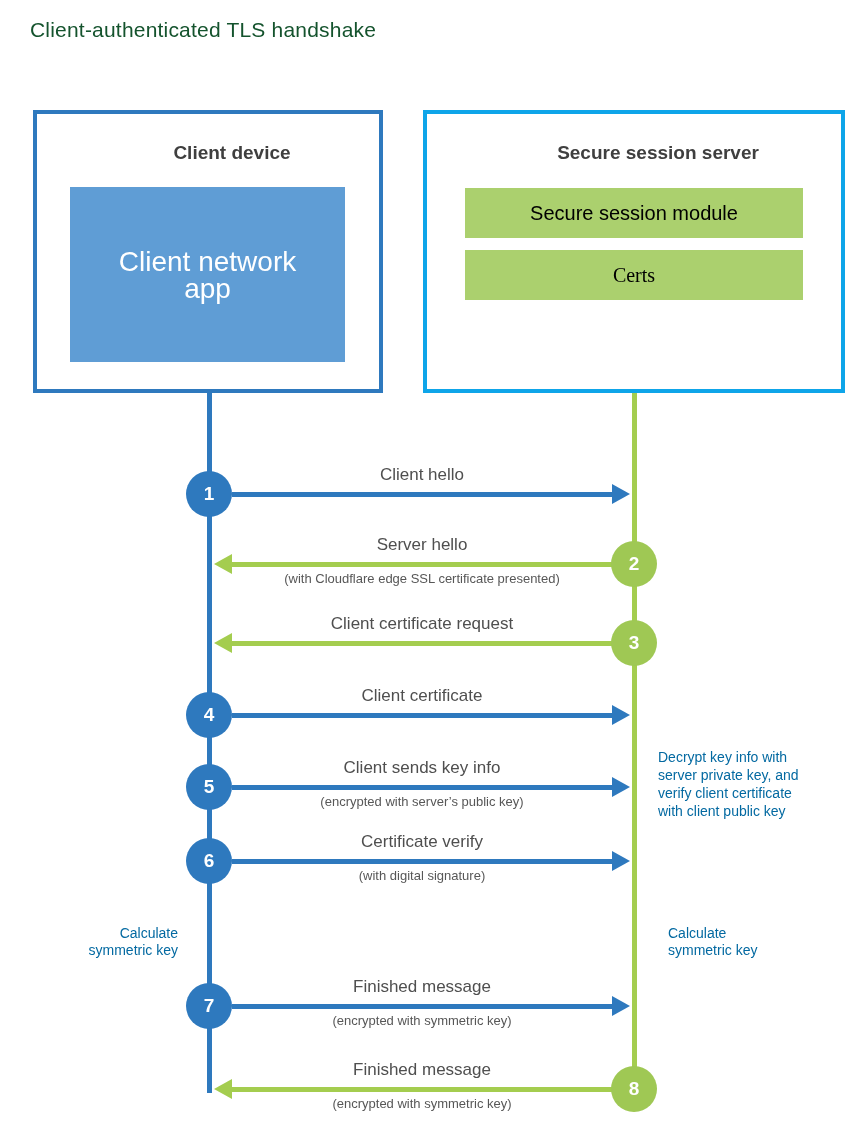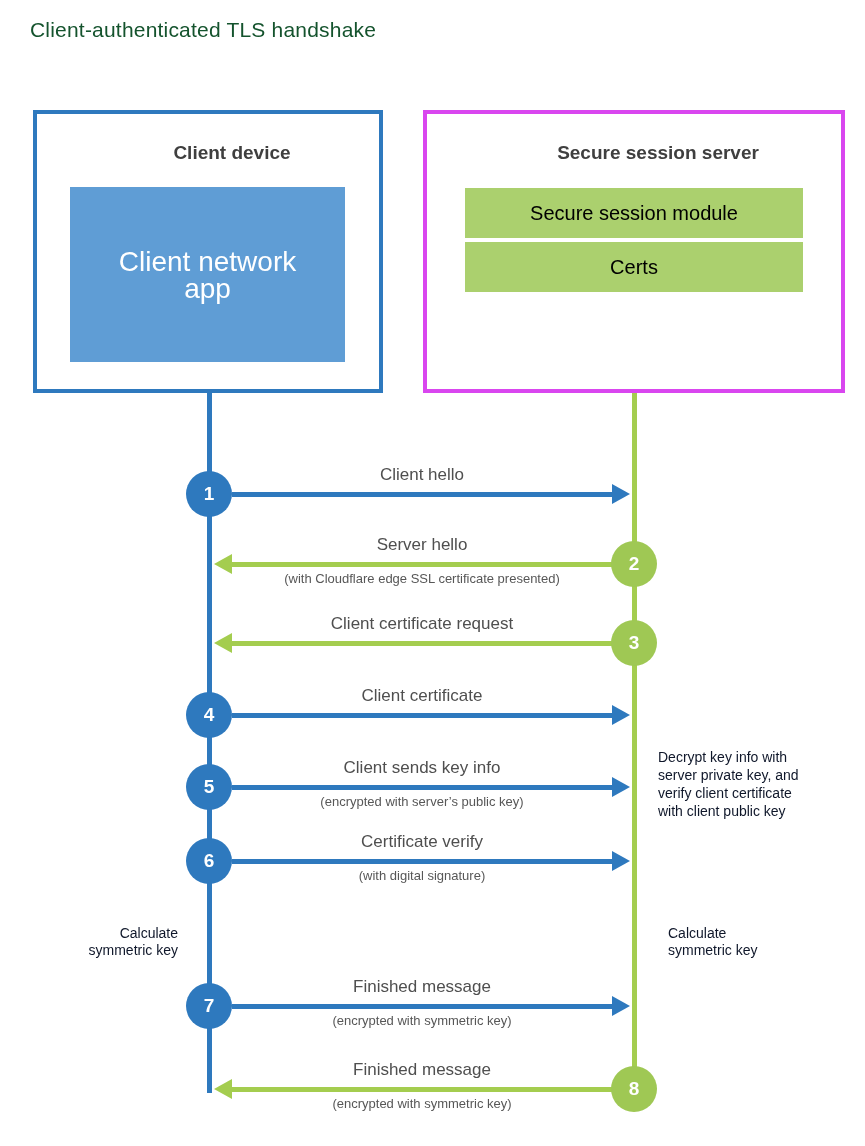--- a/index.html
+++ b/index.html
@@ -7,35 +7,35 @@
     position:relative;width:865px;height:1146px;background:#ffffff;overflow:hidden;
     font-family:"Liberation Sans","DejaVu Sans",sans-serif;
   }
   .title{
     position:absolute;left:30px;top:18px;font-size:21px;font-weight:400;
     color:#14532d;letter-spacing:0.2px;
   }
   
   .box{position:absolute;top:110px;height:283px;background:#fff;box-sizing:border-box;}
   .client-box{left:33px;width:350px;border:4px solid #2e79be;}
-  .server-box{left:423px;width:422px;border:4px solid #d946ef;}
+  .server-box{left:423px;width:422px;border:4px solid #0ea5e9;}
   .box-heading{
     position:absolute;left:0;right:0;top:28px;text-align:center;
     font-size:19px;font-weight:bold;color:#3f3f3f;padding-left:48px;
   }
   .app-box{
     position:absolute;left:33px;top:73px;width:275px;height:175px;background:#5f9dd5;
     display:flex;align-items:center;justify-content:center;text-align:center;
     color:#ffffff;font-size:28px;line-height:27px;white-space:pre-line;
   }
   .bar-item{
     position:absolute;left:38px;width:338px;height:50px;background:#abd06e;
     color:#000000;font-size:20px;line-height:50px;text-align:center;
   }
-  .bar-1{top:74px;} .bar-2{top:128px;} .bar-3{top:198px;}
+  .bar-1{top:74px;} .bar-2{top:136px;font-family:Liberation Serif, serif;} .bar-3{top:198px;}
   
   .lifeline{position:absolute;top:393px;width:5px;}
   .line-client{left:207px;height:700px;background:#2e79be;}
   .line-server{left:632px;height:696px;background:#a4cd4f;}
   
   .msg{position:absolute;left:0;width:865px;height:0;}
   .m1{top:494px;} .m2{top:564px;} .m3{top:643px;} .m4{top:715px;}
   .m5{top:787px;} .m6{top:861px;} .m7{top:1006px;} .m8{top:1089px;}
   .arrow-bar{position:absolute;left:232px;width:380px;height:5px;top:-2px;}
   .arrow-head{position:absolute;top:-10px;width:0;height:0;border-top:10px solid transparent;border-bottom:10px solid transparent;}
@@ -53,21 +53,21 @@
   .at-server .step-circle{left:611px;background:#9fc854;}
   .msg-label{
     position:absolute;left:232px;width:380px;top:-29px;text-align:center;
     font-size:17px;color:#4f4f4f;
   }
   .msg-subtitle{
     position:absolute;left:162px;width:520px;top:7px;text-align:center;
     font-size:13px;color:#575757;
   }
   
-  .note{position:absolute;font-size:14px;color:#0f172a;line-height:17px;white-space:pre-line;}
+  .note{position:absolute;font-size:14px;color:#0369a1;line-height:17px;white-space:pre-line;}
   .note-calc-left{left:40px;top:925px;width:138px;text-align:right;}
   .note-calc-right{left:668px;top:925px;width:140px;text-align:left;}
   .note-decrypt{left:658px;top:748px;width:180px;line-height:18px;}
 </style>
 </head>
 <body>
 
 <div class="canvas">
 
   <div class="title">Client-authenticated TLS handshake</div>

